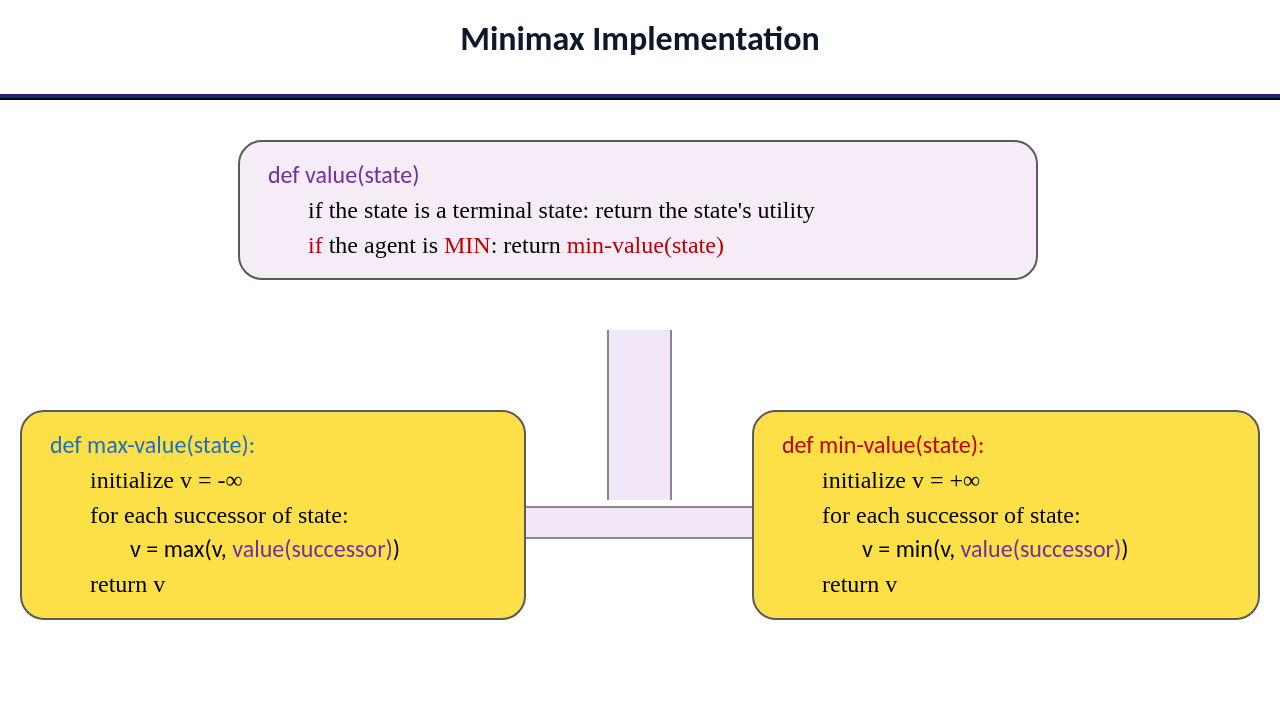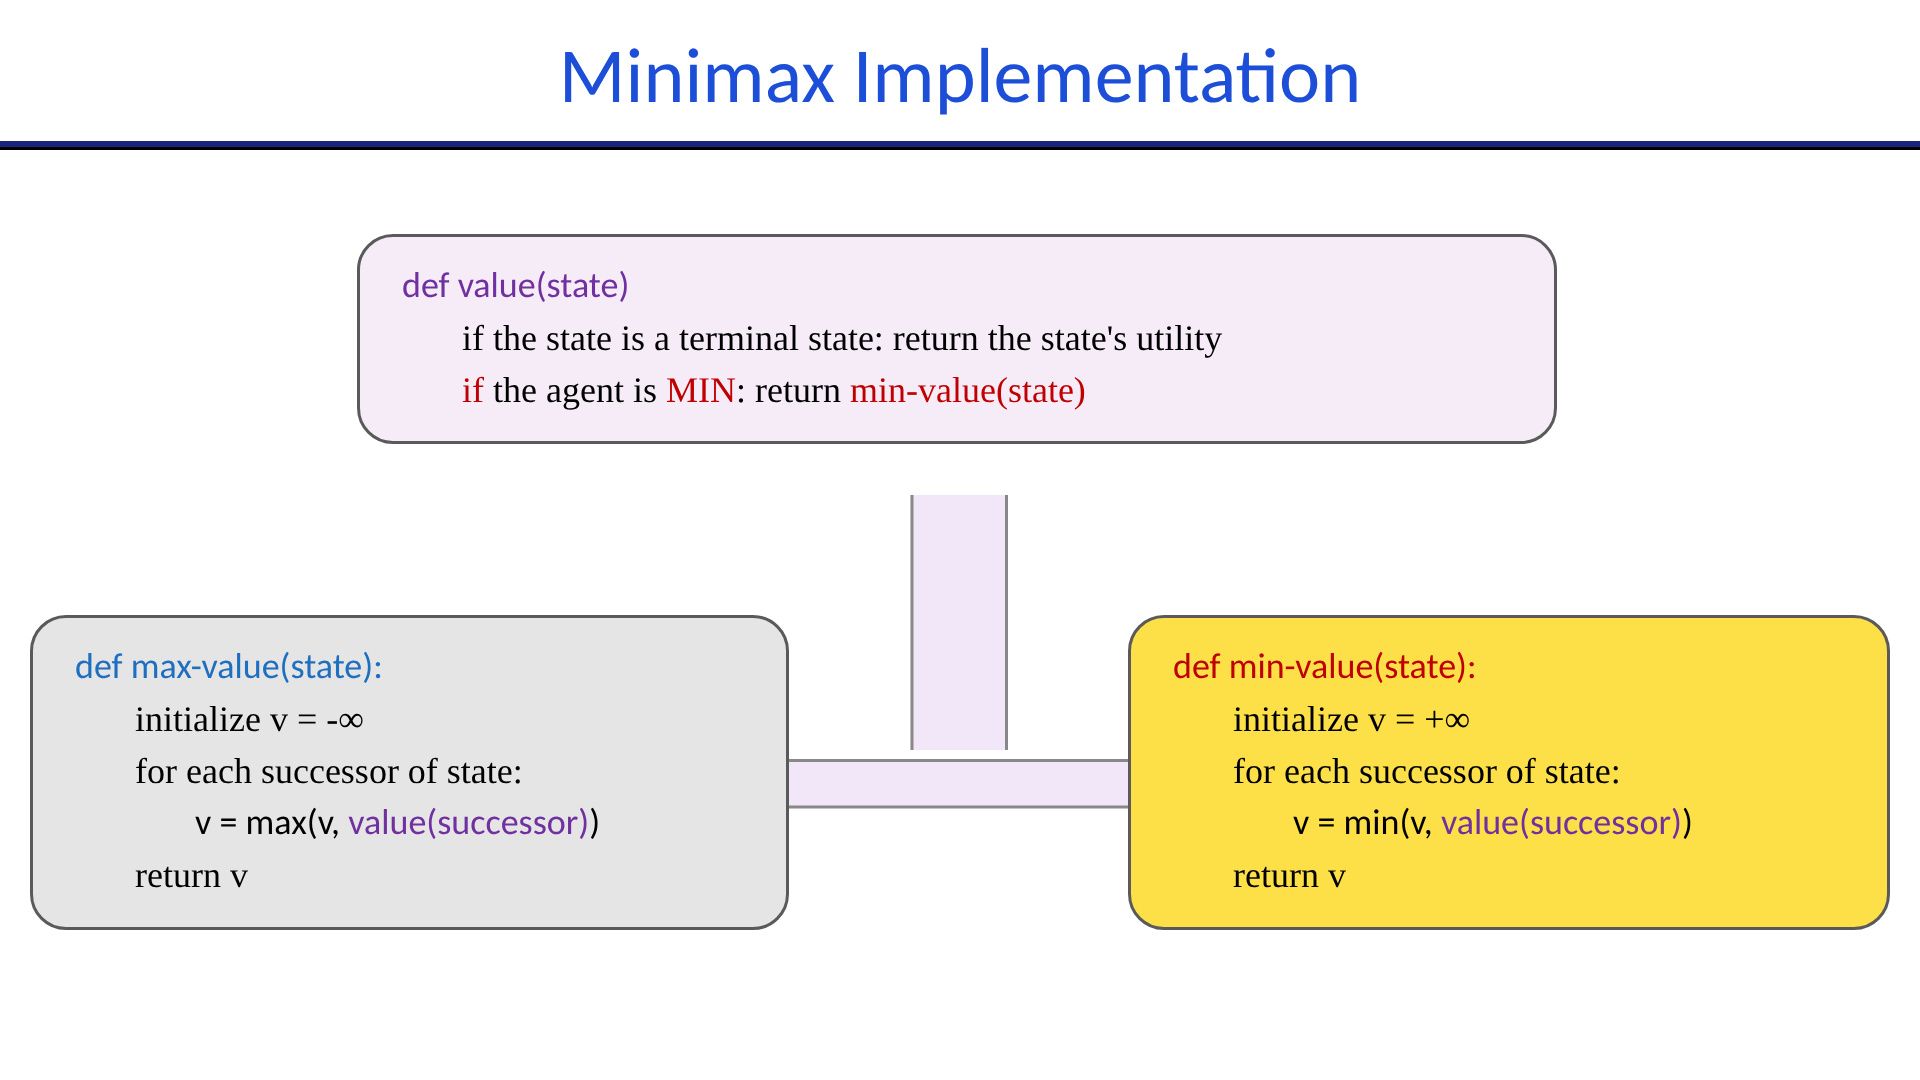--- a/index.html
+++ b/index.html
@@ -6,24 +6,24 @@
     body {
       width: 1280px;
       height: 720px;
       background: white;
       font-family: Calibri, 'Segoe UI', Arial, sans-serif;
       position: relative;
       overflow: hidden;
     }
     .title {
       text-align: center;
-      font-size: 52px;
-      font-weight: 400;
+      font-size: 34px;
+      font-weight: 700;
       padding-top: 18px;
-      color: #1d4ed8;
+      color: #0f172a;
     }
     .divider {
       position: absolute;
       top: 94px;
       left: 0;
       width: 100%;
       height: 6px;
       border-top: 4px solid #1a237e;
       border-bottom: 2px solid #000;
     }
@@ -33,27 +33,26 @@
       border-radius: 24px;
       padding: 16px 28px;
       font-size: 24px;
       line-height: 1.45;
     }
     .box1 {
       top: 140px;
       left: 238px;
       width: 800px;
       background: #f6ecf8;
-      margin-top: 16px;
     }
     .box2 {
       top: 410px;
       left: 20px;
       width: 506px;
-      background: #e5e5e5;
+      background: #fde047;
     }
     .box3 {
       top: 410px;
       left: 752px;
       width: 508px;
       background: #fde047;
     }
     .indent1 { padding-left: 40px; font-family: Liberation Serif, serif; }
     .indent2 { padding-left: 80px; }
     .purple { color: #7030a0; }

